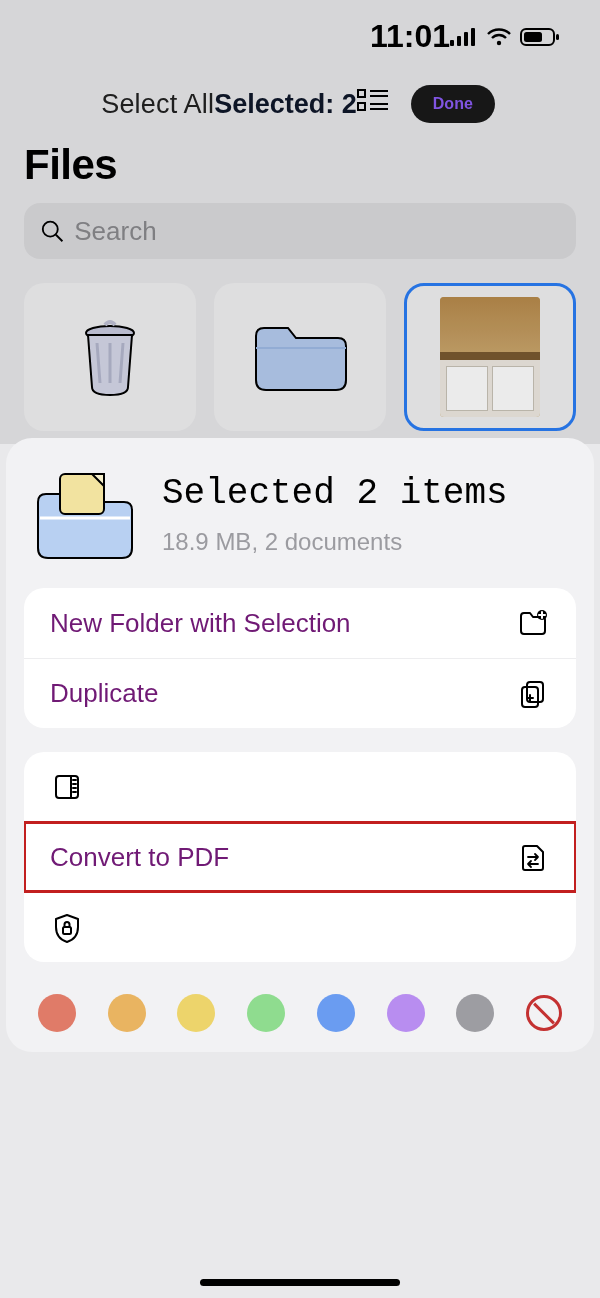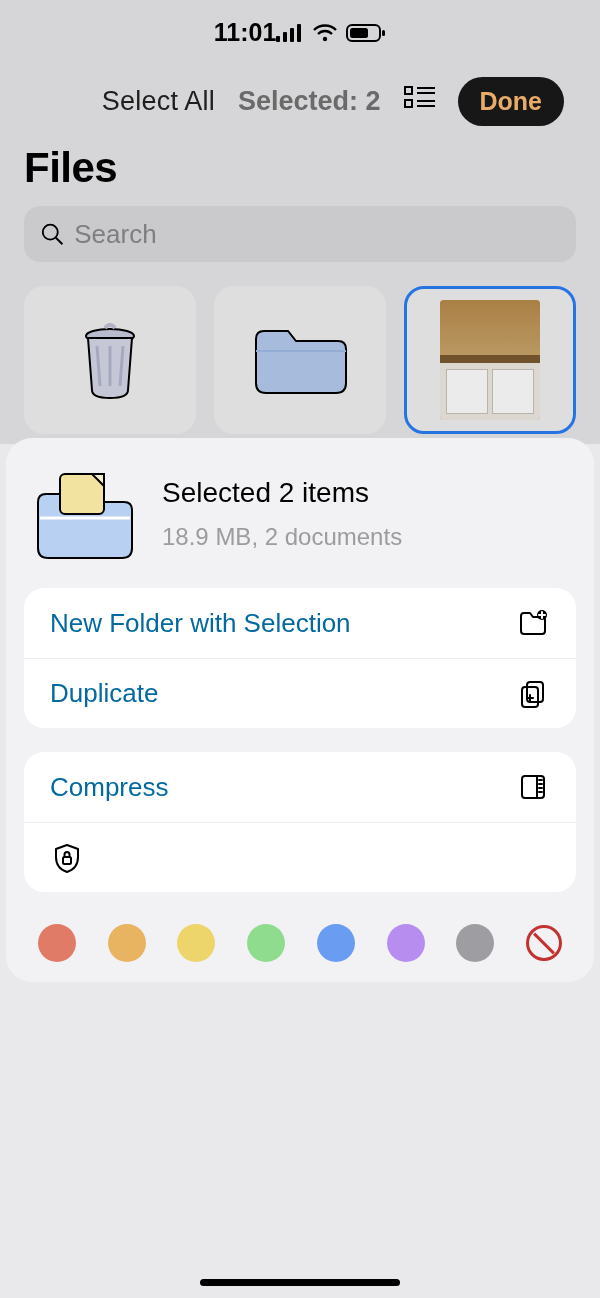--- a/index.html
+++ b/index.html
@@ -6,40 +6,39 @@
   html, body { width: 600px; height: 1298px; }
   body {
     font-family: -apple-system, "SF Pro Text", "Helvetica Neue", Arial, sans-serif;
     background: #e9e9eb;
     position: relative;
     overflow: hidden;
   }
 
   
   .status-bar {
-    display: flex; justify-content: center; align-items: center;
+    display: flex; justify-content: flex-end; align-items: center;
     padding: 18px 40px 10px 40px;
-    font-size: 25px; font-weight: 600;
+    font-size: 32px; font-weight: 600;
   }
   .status-icons { display: flex; align-items: center; gap: 8px; }
   .status-icons svg { display: block; }
 
   
   .nav-row {
-    display: flex; align-items: center; justify-content: flex-end;
-    padding: 20px 36px 10px 24px;
+    display: flex; align-items: center; justify-content: center;
+    padding: 20px 28px 10px 24px;
     font-size: 27px;
-    gap: 23px;
   }
   .nav-selectall { color: #222; font-weight: 400; letter-spacing: 0.2px;}
-  .nav-center { font-weight: 600; color: #737373; }
+  .nav-center { font-weight: 600; color: #0f172a; }
   .nav-right { display: flex; align-items: center; gap: 22px; }
   .done-btn {
-    background: #1a1a1a; color: #fdba74; font-weight: 600;
-    border: none; border-radius: 30px; font-size: 25px;
+    background: #1a1a1a; color: #8b5cf6; font-weight: 600;
+    border: none; border-radius: 30px; font-size: 16px;
     padding: 10px 22px;
   }
   .list-toggle { display:inline-block; }
 
   .page-title {
     font-size: 42px; font-weight: 800;
     padding: 8px 24px 14px 24px;
     letter-spacing: -0.5px;
   }
 
@@ -84,33 +83,33 @@
   
   .sheet {
     position: absolute; left: 6px; right: 6px; top: 438px;
     background: #f2f2f4; border-radius: 26px;
     padding: 0 0 20px 0;
   }
   .sheet-header {
     display: flex; align-items: center; gap: 28px;
     padding: 30px 28px 28px 28px;
   }
-  .header-text h2 { font-size: 28px; font-weight:500; color:#000; margin-bottom: 14px;}
+  .header-text h2 { font-size: 36px; font-weight:500; color:#000; margin-bottom: 14px; font-family: Liberation Mono, monospace;}
   .header-text p  { font-size: 24px; color: #9b9ba0; font-weight:400;}
   .thumb-big {
     width: 100px; height: 92px; position: relative;
   }
 
   .group {
     background: #fff; margin: 0 18px 24px 18px;
     border-radius: 20px; overflow: hidden;
   }
   .row {
     display: flex; align-items: center; justify-content: space-between;
-    padding: 0 26px; height: 70px; font-size: 26px; color:#0369a1;
+    padding: 0 26px; height: 70px; font-size: 26px; color:#701a75;
     border-top: 1px solid #ededef;
   }
   .row:first-child { border-top: none; }
   .row .label { flex:1; }
   .row.highlight { outline: 3px solid #c21f1f; outline-offset: -2px; position:relative; z-index:1;}
   .icon-box { width: 34px; height: 34px; display:flex; align-items:center; justify-content:center; }
 
   .tag-colors {
     display: flex; gap: 30px; padding: 8px 32px 0 32px;
     align-items: center; justify-content: space-between;
@@ -254,26 +253,35 @@
           <svg xmlns="http://www.w3.org/2000/svg" width="32" height="32" viewBox="0 0 32 32" fill="none" stroke="#000" stroke-width="2.2" stroke-linecap="round" stroke-linejoin="round">
             <rect x="10" y="4" width="16" height="20" rx="3"></rect>
             <rect x="5" y="9" width="16" height="20" rx="3"></rect>
             <path d="M13 17v6M10 20h6"></path>
           </svg>
         </span>
       </div>
     </div>
   <div class="group">
       <div class="row">
-        <span class="label">Compress</span>
         <span class="icon-box">
           <svg xmlns="http://www.w3.org/2000/svg" width="32" height="32" viewBox="0 0 32 32" fill="none" stroke="#000" stroke-width="2.2" stroke-linecap="round" stroke-linejoin="round">
             <path d="M5 8v16a3 3 0 0 0 3 3h16a3 3 0 0 0 3-3V8a3 3 0 0 0-3-3H8a3 3 0 0 0-3 3z"></path>
             <path d="M20 5v22"></path>
             <path d="M22 9h3M22 13h3M22 17h3M22 21h3"></path>
+          </svg>
+        </span>
+      </div>
+      <div class="row highlight">
+        <span class="label">Convert to PDF</span>
+        <span class="icon-box">
+          <svg xmlns="http://www.w3.org/2000/svg" width="32" height="32" viewBox="0 0 32 32" fill="none" stroke="#000" stroke-width="2.2" stroke-linecap="round" stroke-linejoin="round">
+            <path d="M8 4h12l6 6v16a2 2 0 0 1-2 2H8a2 2 0 0 1-2-2V6a2 2 0 0 1 2-2z"></path>
+            <path d="M11 15h10m0 0-3-3m3 3-3 3" stroke-width="1.8"></path>
+            <path d="M21 22H11m0 0 3-3m-3 3 3 3" stroke-width="1.8"></path>
           </svg>
         </span>
       </div>
       <div class="row">
         <span class="icon-box">
           <svg xmlns="http://www.w3.org/2000/svg" width="32" height="32" viewBox="0 0 32 32" fill="none" stroke="#000" stroke-width="2.2" stroke-linecap="round" stroke-linejoin="round">
             <path d="M16 3l11 4v8c0 8-5 13-11 15C10 28 5 23 5 15V7z"></path>
             <rect x="12" y="15" width="8" height="7" rx="1.5"></rect>
             <path d="M13.5 15v-2.5a2.5 2.5 0 0 1 5 0V15"></path>
           </svg>

